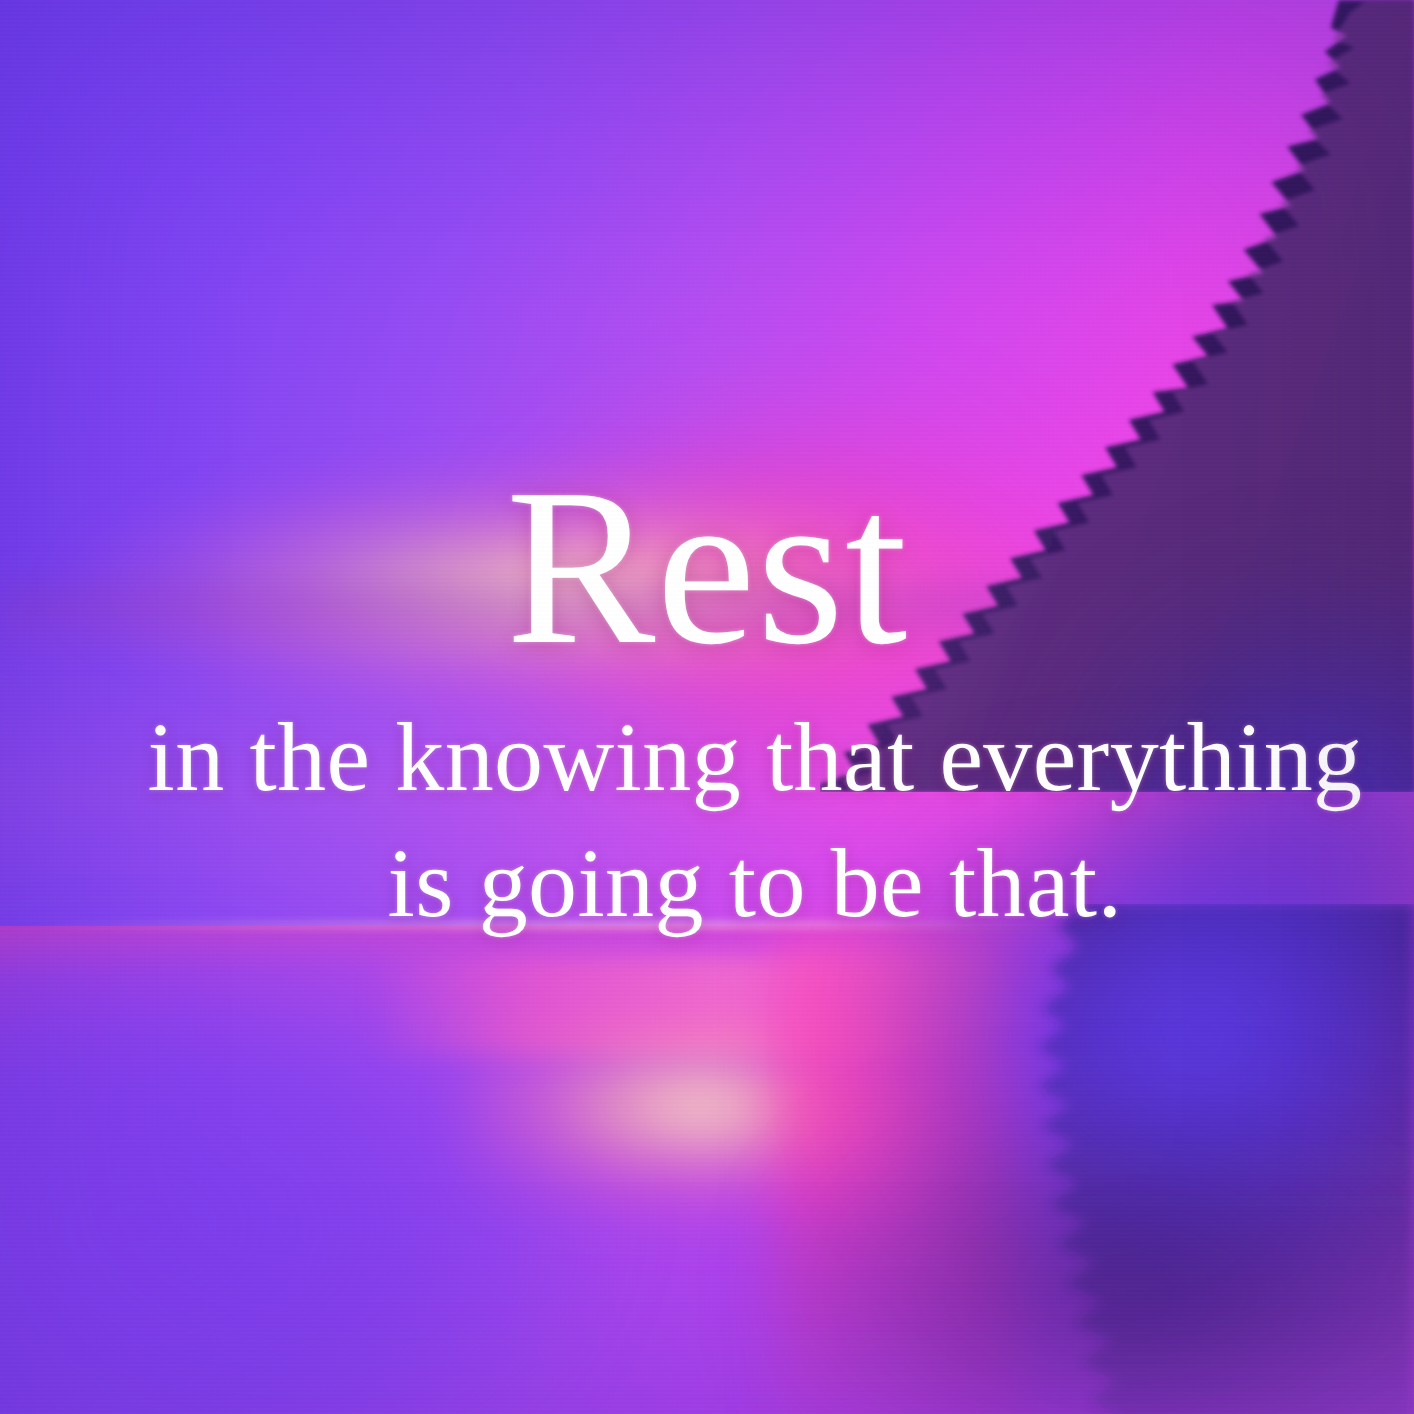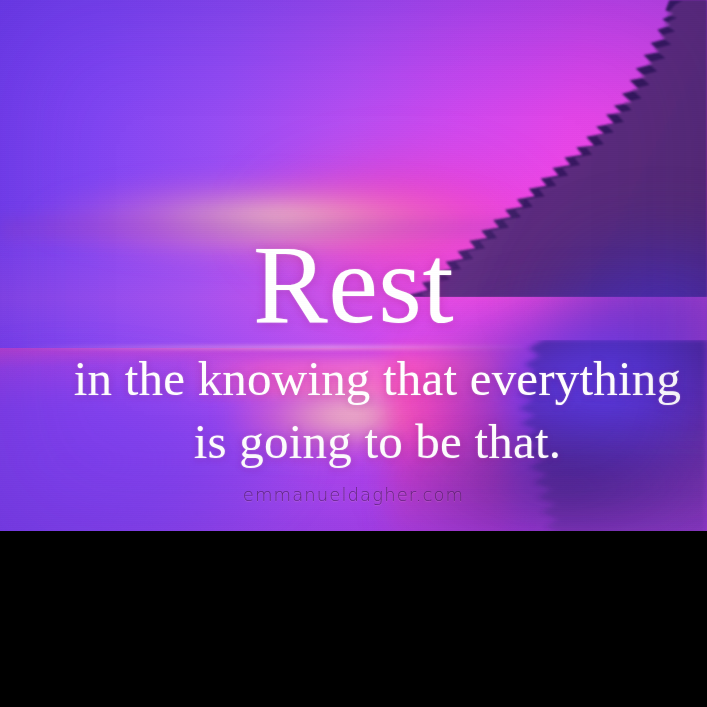--- a/index.html
+++ b/index.html
@@ -3,21 +3,21 @@
 <meta charset="utf-8">
 <style>
   html, body {
     margin: 0;
     padding: 0;
     background: #000;
   }
   #poster {
     position: relative;
     width: 707px;
-    height: 531px;
+    height: 707px;
     overflow: hidden;
     font-family: "Liberation Serif", serif;
     user-select: none;
   }
 
   
   .layer {
     position: absolute;
     inset: 0;
     pointer-events: none;
@@ -348,18 +348,17 @@
   <div class="layer mist-right2"></div>
   <div class="layer mist-right"></div>
   <div class="layer bottom-dark"></div>
 
   <div class="text-wrap">
     <div class="headline">Rest</div>
     <div class="sub">
       <span class="line">in the knowing that everything</span>
       <span class="line">is going to be that.</span>
     </div>
-    <div class="credit">emmanueldagher.com</div>
   </div>
 
   <div class="layer grain"></div>
   <div class="layer vignette"></div>
 </div>
 
 </body></html>

